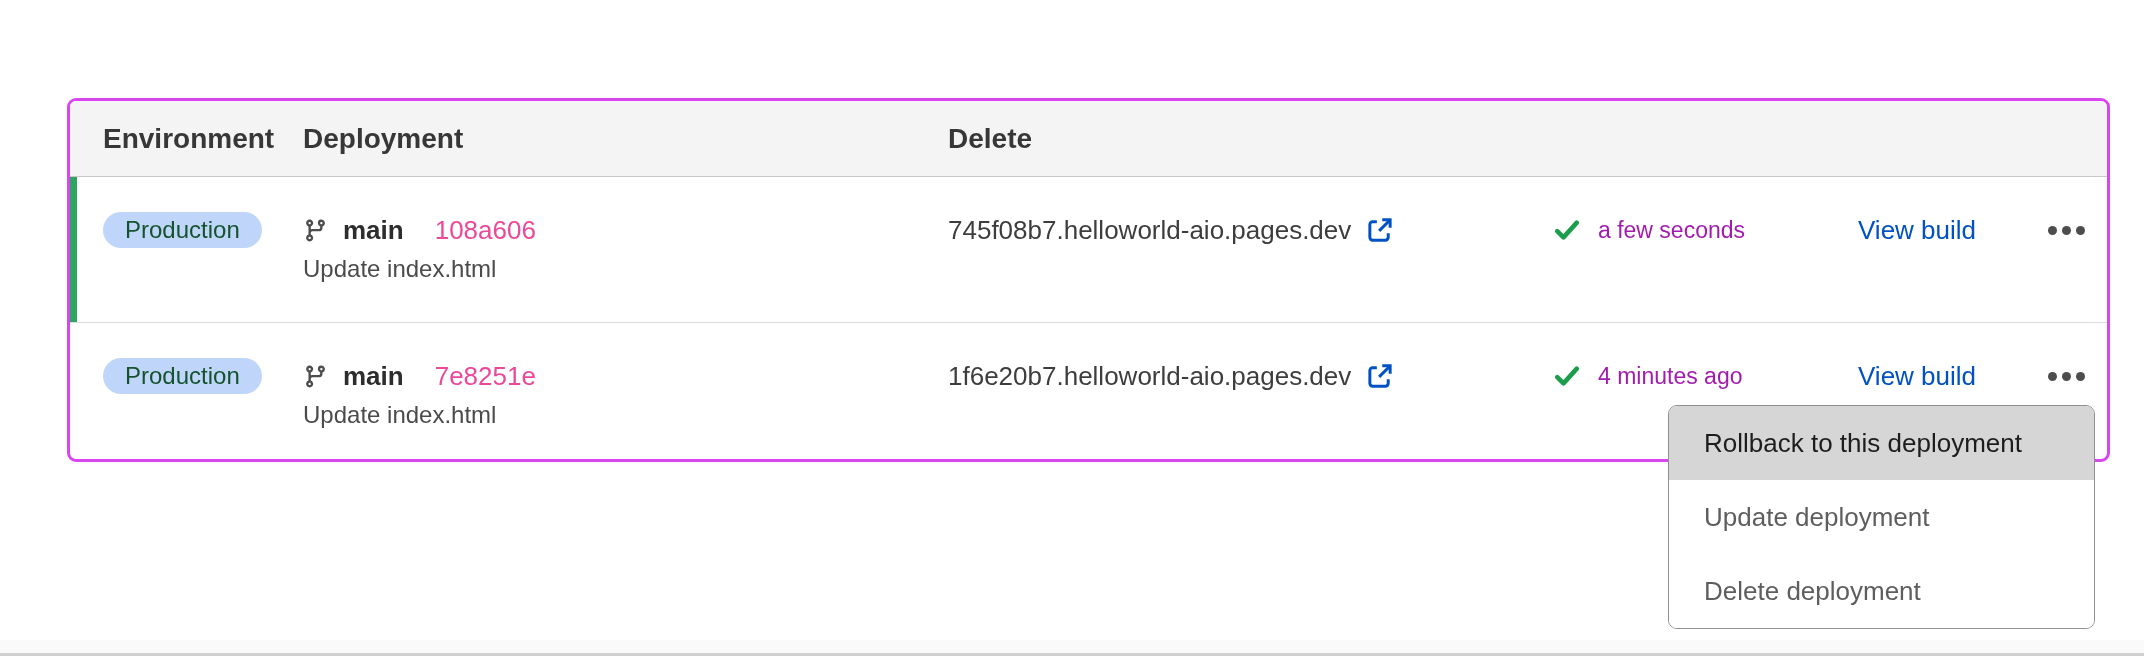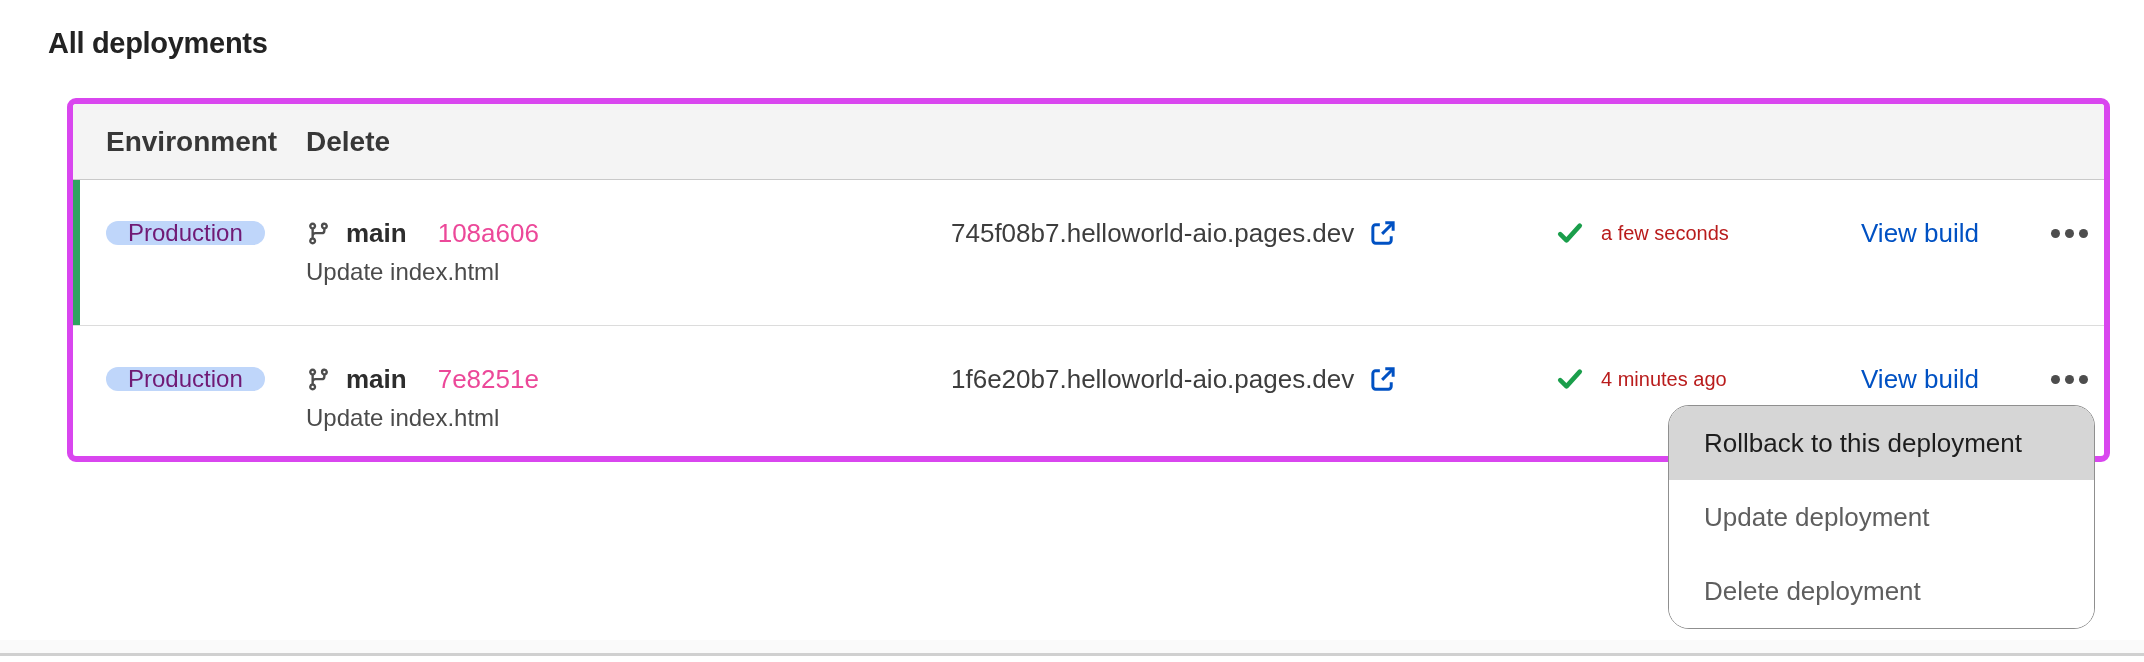--- a/index.html
+++ b/index.html
@@ -7,87 +7,87 @@
     position:relative;width:2144px;height:662px;background:#ffffff;
     font-family:"Liberation Sans",sans-serif;color:#3a3a3a;overflow:hidden;
   }
   .page-title{
     position:absolute;left:48px;top:27px;margin:0;
     font-size:29px;font-weight:600;color:#232323;letter-spacing:-0.3px;
   }
   
   .deploy-table{
     position:absolute;left:67px;top:98px;width:2043px;height:364px;
-    box-sizing:border-box;border:6px solid #d946ef;border-radius:9px;
+    box-sizing:border-box;border:3px solid #d946ef;border-radius:9px;
     background:#fff;overflow:hidden;
   }
   .grid-cols{
     display:grid;
     grid-template-columns:200px 645px 605px 305px 190px 1fr;
     padding-left:33px;box-sizing:border-box;
   }
   .thead{
     height:76px;background:#f4f4f4;border-bottom:1px solid #c9c9c9;
     align-items:center;font-size:28px;font-weight:600;color:#373737;
   }
   .trow{position:relative;align-items:start;}
   .row-0{height:146px;border-bottom:1px solid #dcdcdc;}
   .row-1{height:140px;}
   .current-bar{position:absolute;left:0;top:0;bottom:0;width:7px;background:#2fa360;}
   .cell{padding-top:31px;}
   .line1{display:flex;align-items:center;height:44px;}
   
   .badge{
-    display:inline-flex;align-items:center;height:24px;padding:0 22px;
-    background:#bfd6fa;color:#701a75;font-size:24px;border-radius:21px;white-space:nowrap;
+    display:inline-flex;align-items:center;height:36px;padding:0 22px;
+    background:#bfd6fa;color:#14532d;font-size:24px;border-radius:21px;white-space:nowrap;
   }
   
   .branch-icon{width:25px;height:25px;flex:0 0 auto;margin-right:15px;}
   .branch-name{font-size:26px;font-weight:700;color:#2d2d2d;}
   .commit-link{font-size:26px;color:#ec4899;text-decoration:none;margin-left:31px;cursor:pointer;}
   .commit-msg{font-size:24px;color:#4b4b4b;margin-top:3px;line-height:28px;}
   
   .deploy-url{font-size:26px;color:#3d3d3d;white-space:nowrap;}
   .ext-icon{width:28px;height:28px;margin-left:15px;flex:0 0 auto;cursor:pointer;}
   
   .check-icon{width:28px;height:28px;flex:0 0 auto;margin-right:17px;}
-  .status-time{font-size:20px;color:#b91c1c;white-space:nowrap;}
+  .status-time{font-size:23px;color:#a21caf;white-space:nowrap;}
   .view-build{font-size:26px;color:#0051c3;text-decoration:none;cursor:pointer;}
   
   .kebab{
     display:flex;align-items:center;gap:5px;height:44px;border:none;background:none;
     padding:0;cursor:pointer;
   }
   .kebab i{width:9px;height:9px;border-radius:50%;background:#4d4d4d;display:block;}
   
   .ctx-menu{
     position:absolute;left:1668px;top:405px;width:427px;
-    box-sizing:border-box;border:1px solid #8f8f8f;border-radius:21px;
+    box-sizing:border-box;border:1px solid #8f8f8f;border-radius:9px;
     background:#fff;overflow:hidden;z-index:10;
   }
   .ctx-item{
     display:flex;align-items:center;height:74px;padding-left:35px;
     font-size:26px;color:#5e5e5e;background:#fff;cursor:pointer;
   }
   .ctx-item.highlight{background:#d6d6d6;color:#1d1d1d;}
   
   .bottom-band{position:absolute;left:0;top:640px;width:2144px;height:13px;background:#fafafa;}
   .bottom-rule{position:absolute;left:0;top:653px;width:2144px;height:3px;background:#d0d0d0;}
 </style>
 </head>
 <body>
 
 <div class="screen">
 
-  <h1 class="page-title">All deployments</h1>
 
   <div class="deploy-table">
 
     <div class="thead grid-cols">
       <div>Environment</div>
+      <div>Deployment</div>
       <div>Delete</div>
       <div></div>
       <div></div>
     </div>
 
     <div class="trow row-0 grid-cols">
       <div class="current-bar"></div>
       <div class="cell">
         <div class="line1">
           <span class="badge">Production</span>

